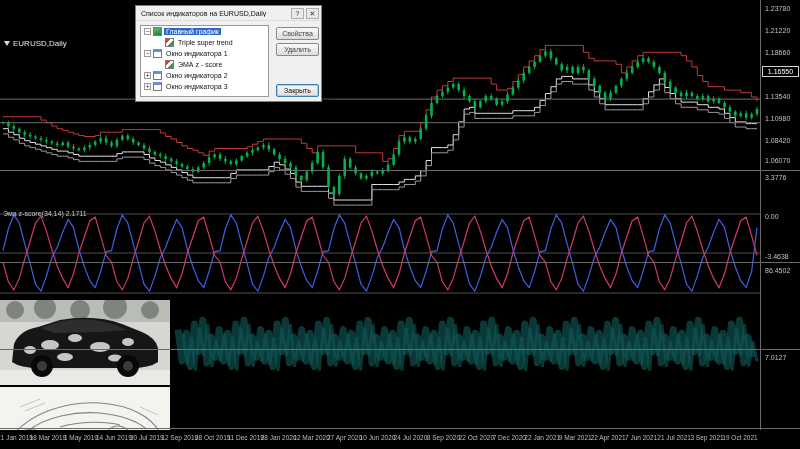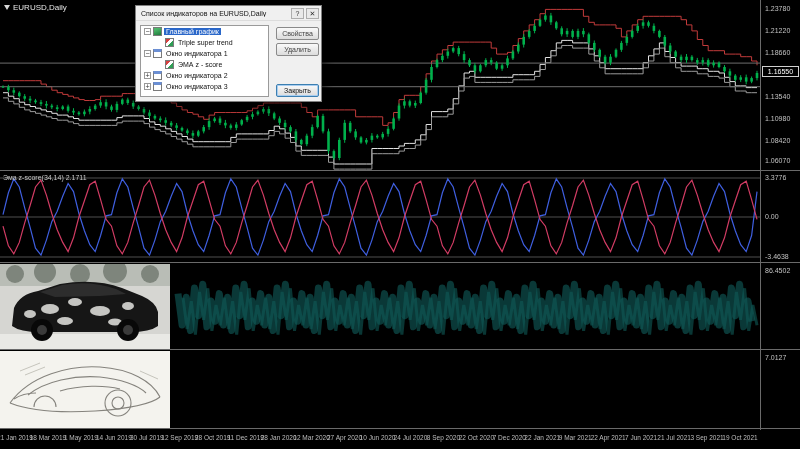--- a/index.html
+++ b/index.html
@@ -1,19 +1,19 @@
 <!DOCTYPE html>
 <html><head>
 <meta charset="utf-8">
 <style>
   *{margin:0;padding:0;box-sizing:border-box;}
   body{background:#2a2a2a;}
   .screen{position:relative;width:800px;height:449px;background:#000;overflow:hidden;
           font-family:"Liberation Sans",sans-serif;}
-  .pane{position:absolute;left:0;}
+  .pane{position:absolute;left:0;margin-top:36px;}
   #pane-main{top:0;height:170px;width:760px;}
   #pane-osc{top:172px;height:90px;width:760px;}
   #pane-img1{top:264px;height:85px;width:760px;}
   #pane-img2{top:351px;height:77px;width:760px;}
   .sep{position:absolute;left:0;width:800px;height:1px;background:#6a6a6a;z-index:5;}
   #sep1{top:170px}#sep2{top:262px}#sep3{top:349px}#sep4{top:428px}
   .axis-col{position:absolute;left:760px;top:0;width:40px;height:430px;background:#000;
             border-left:1px solid #6a6a6a;z-index:4;}
   .plabel{position:absolute;left:4px;font-size:7px;color:#c2c2c2;white-space:nowrap;}
   .price-box{position:absolute;left:1px;width:37px;height:11px;border:1px solid #cfcfcf;

